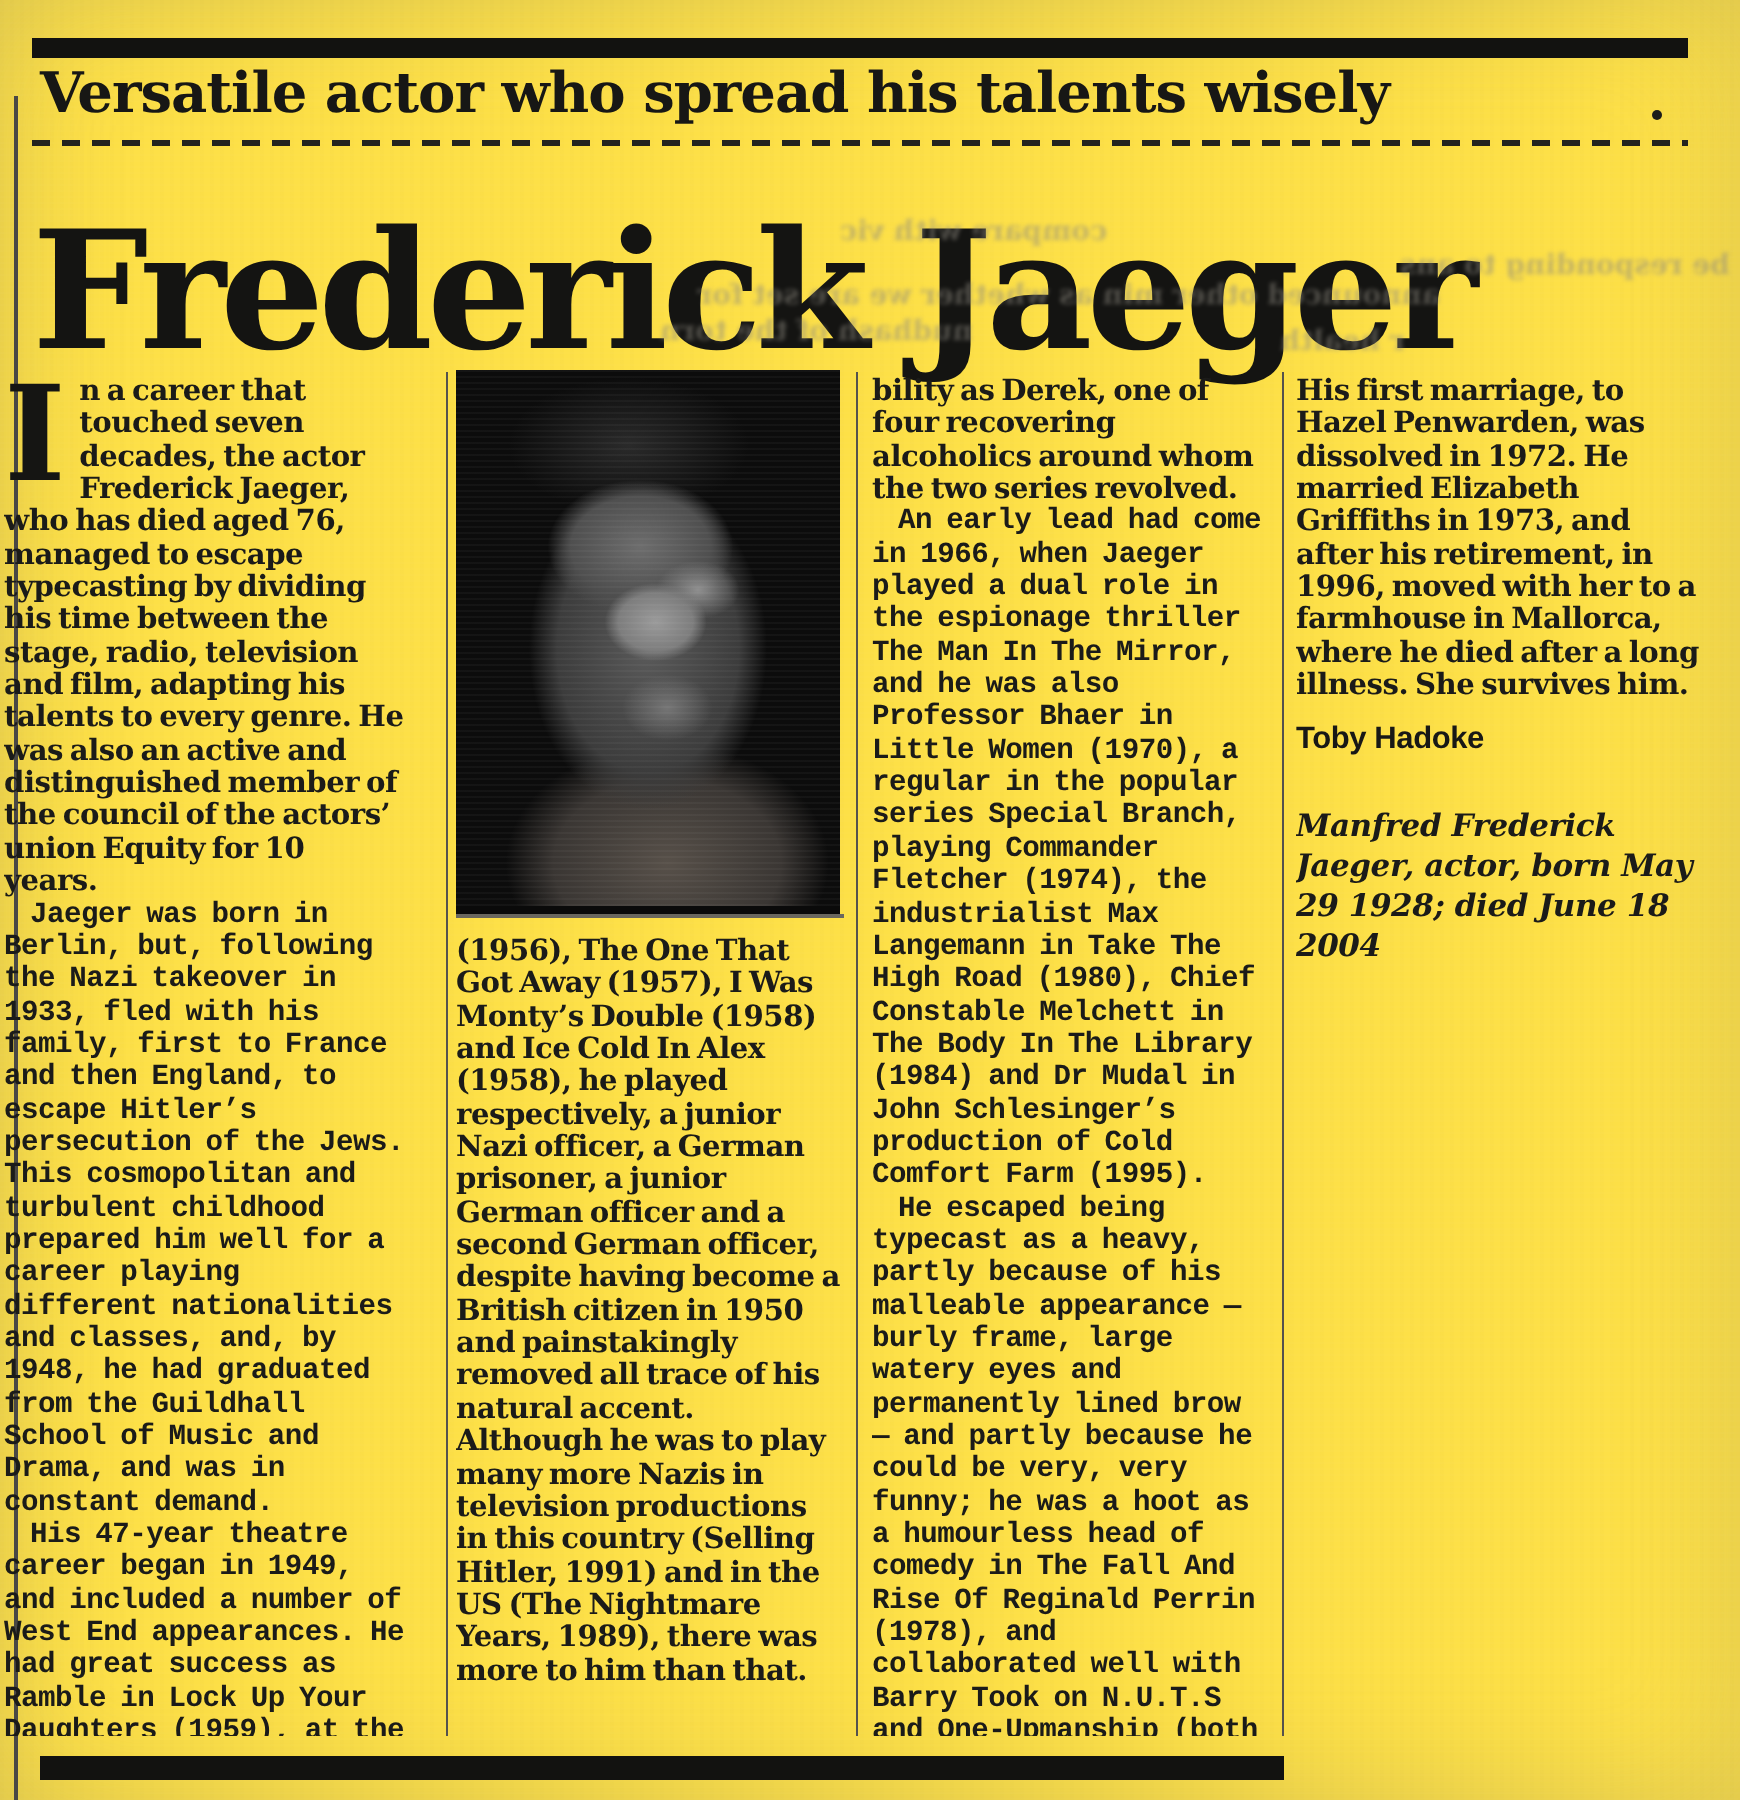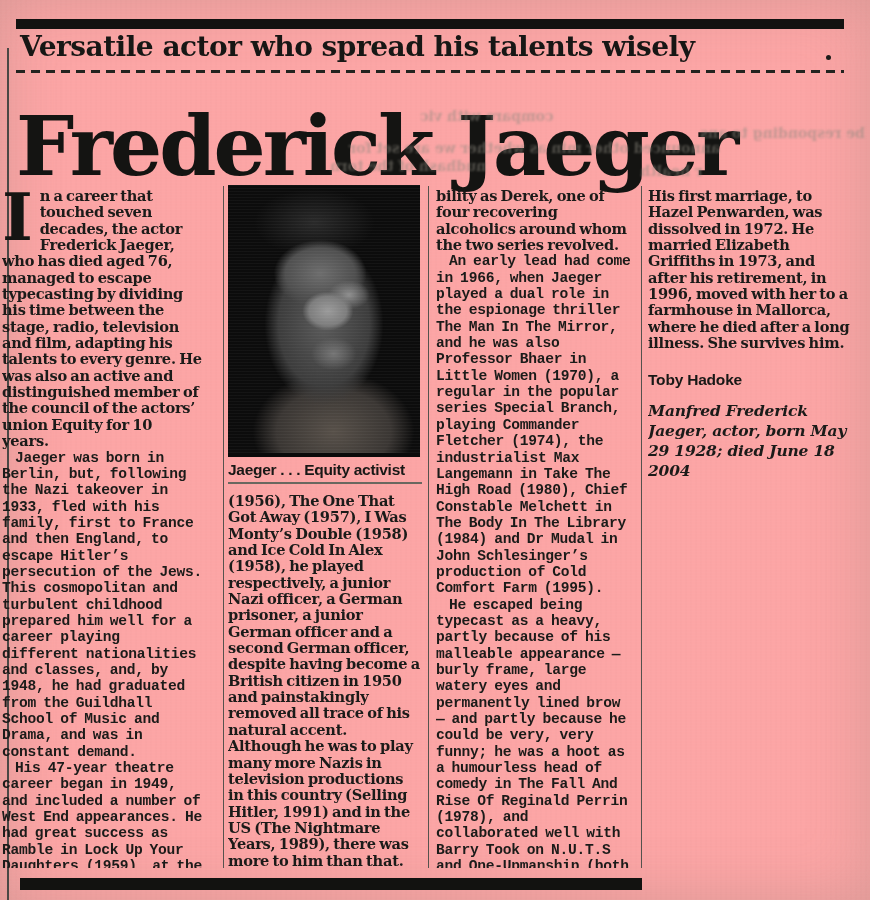--- a/index.html
+++ b/index.html
@@ -1,17 +1,17 @@
 <!DOCTYPE html>
 <html lang="en"><head>
 <meta charset="utf-8">
 <style>
   html,body{margin:0;padding:0;}
   body{background:#d8d6d1;font-family:"DejaVu Serif",serif;}
-  .sheet{position:relative;width:870px;height:900px;background:#fca5a5;overflow:hidden;
+  .sheet{position:relative;width:870px;height:900px;background:#fde047;overflow:hidden;
          box-shadow:inset 0 0 60px rgba(120,115,105,.25);}
   .grain{position:absolute;inset:0;pointer-events:none;opacity:.5;
          background:repeating-linear-gradient(0deg,rgba(255,255,255,.03) 0 1px,transparent 1px 3px),
                     repeating-linear-gradient(90deg,rgba(80,75,70,.025) 0 2px,transparent 2px 5px);}
   .left-edge-rule{position:absolute;left:7px;top:48px;width:2px;height:852px;background:#4a4845;}
   .top-bar{position:absolute;left:16px;top:19px;width:828px;height:10px;background:#121210;}
   .standfirst{position:absolute;left:20px;top:30px;width:700px;font-weight:700;font-size:28px;
               letter-spacing:-0.5px;color:#171715;}
   .ink-dot{position:absolute;left:826px;top:55px;width:5px;height:5px;border-radius:50%;background:#1c1c1a;}
   .dashed-rule{position:absolute;left:16px;top:70px;width:828px;height:3px;
@@ -53,23 +53,23 @@
      radial-gradient(ellipse 80px 45px at 45% 14%,#2a2a2a 0%,transparent 75%),
      #0c0c0c;
      border-bottom:4px solid #0a0a0a;position:relative;}
   .photo::after{content:"";position:absolute;inset:0;
      background:repeating-linear-gradient(0deg,rgba(255,255,255,.035) 0 1px,transparent 1px 3px);}
   .caption{font-family:"Liberation Sans",sans-serif;font-weight:700;font-size:15.5px;
            letter-spacing:-0.3px;color:#181816;padding:4px 0 3px 0;}
   .caption-rule{height:2px;background:#6a675f;margin-bottom:9px;}
 
   .byline{font-family:"Liberation Sans",sans-serif;font-weight:700;font-size:15.5px;
-          letter-spacing:-0.2px;margin-top:20px;color:#181816;}
+          letter-spacing:-0.2px;margin-top:10px;color:#181816;}
   .credit{font-style:italic;font-weight:700;font-size:15.5px;line-height:20px;
-          margin-top:12px;letter-spacing:-0.2px;color:#1b1b19;}
+          margin-top:24px;letter-spacing:-0.2px;color:#1b1b19;}
 
   .bottom-bar{position:absolute;left:20px;top:878px;width:622px;height:12px;background:#121210;}
 </style>
 </head>
 <body>
 
 <div class="sheet">
   <div class="grain"></div>
 
   <div class="left-edge-rule"></div>
@@ -92,21 +92,20 @@
   <div class="colrule r3"></div>
 
   <div class="col c1">
       <p class="para dropcap">In a career that touched seven decades, the actor Frederick Jaeger, who has died aged 76, managed to escape typecasting by dividing his time between the stage, radio, television and film, adapting his talents to every genre. He was also an active and distinguished member of the council of the actors’ union Equity for 10 years.</p>
       <p class="para">Jaeger was born in Berlin, but, following the Nazi takeover in 1933, fled with his family, first to France and then England, to escape Hitler’s persecution of the Jews. This cosmopolitan and turbulent childhood prepared him well for a career playing different nationalities and classes, and, by 1948, he had graduated from the Guildhall School of Music and Drama, and was in constant demand.</p>
       <p class="para">His 47-year theatre career began in 1949, and included a number of West End appearances. He had great success as Ramble in Lock Up Your Daughters (1959), at the Mermaid Theatre, and reprised the role in a tour of America. He also toured Europe and Latin America, playing in Shakespeare with Ralph Richardson.</p>
     </div>
 
   <div class="col c2">
     <div class="photo"></div>
-    <div class="caption">Jaeger . . . Equity activist</div>
     <div class="caption-rule"></div>
     <div>
         <p class="para">(1956), The One That Got Away (1957), I Was Monty’s Double (1958) and Ice Cold In Alex (1958), he played respectively, a junior Nazi officer, a German prisoner, a junior German officer and a second German officer, despite having become a British citizen in 1950 and painstakingly removed all trace of his natural accent. Although he was to play many more Nazis in television productions in this country (Selling Hitler, 1991) and in the US (The Nightmare Years, 1989), there was more to him than that.</p>
       </div>
   </div>
 
   <div class="col c3">
       <p class="para">bility as Derek, one of four recovering alcoholics around whom the two series revolved.</p>
       <p class="para">An early lead had come in 1966, when Jaeger played a dual role in the espionage thriller The Man In The Mirror, and he was also Professor Bhaer in Little Women (1970), a regular in the popular series Special Branch, playing Commander Fletcher (1974), the industrialist Max Langemann in Take The High Road (1980), Chief Constable Melchett in The Body In The Library (1984) and Dr Mudal in John Schlesinger’s production of Cold Comfort Farm (1995).</p>
       <p class="para">He escaped being typecast as a heavy, partly because of his malleable appearance — burly frame, large watery eyes and permanently lined brow — and partly because he could be very, very funny; he was a hoot as a humourless head of comedy in The Fall And Rise Of Reginald Perrin (1978), and collaborated well with Barry Took on N.U.T.S and One-Upmanship (both 1976).</p>

